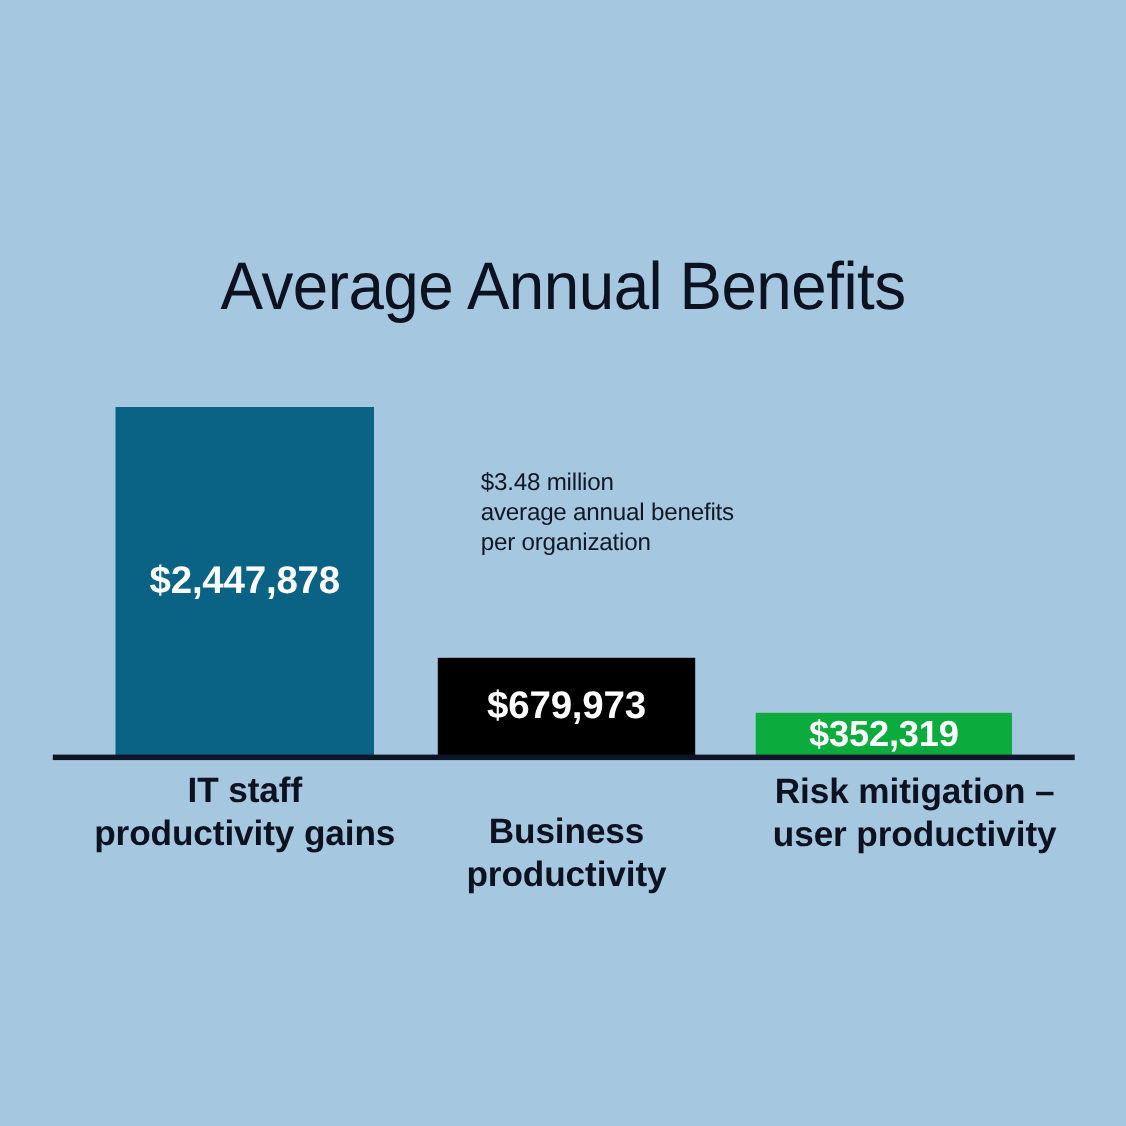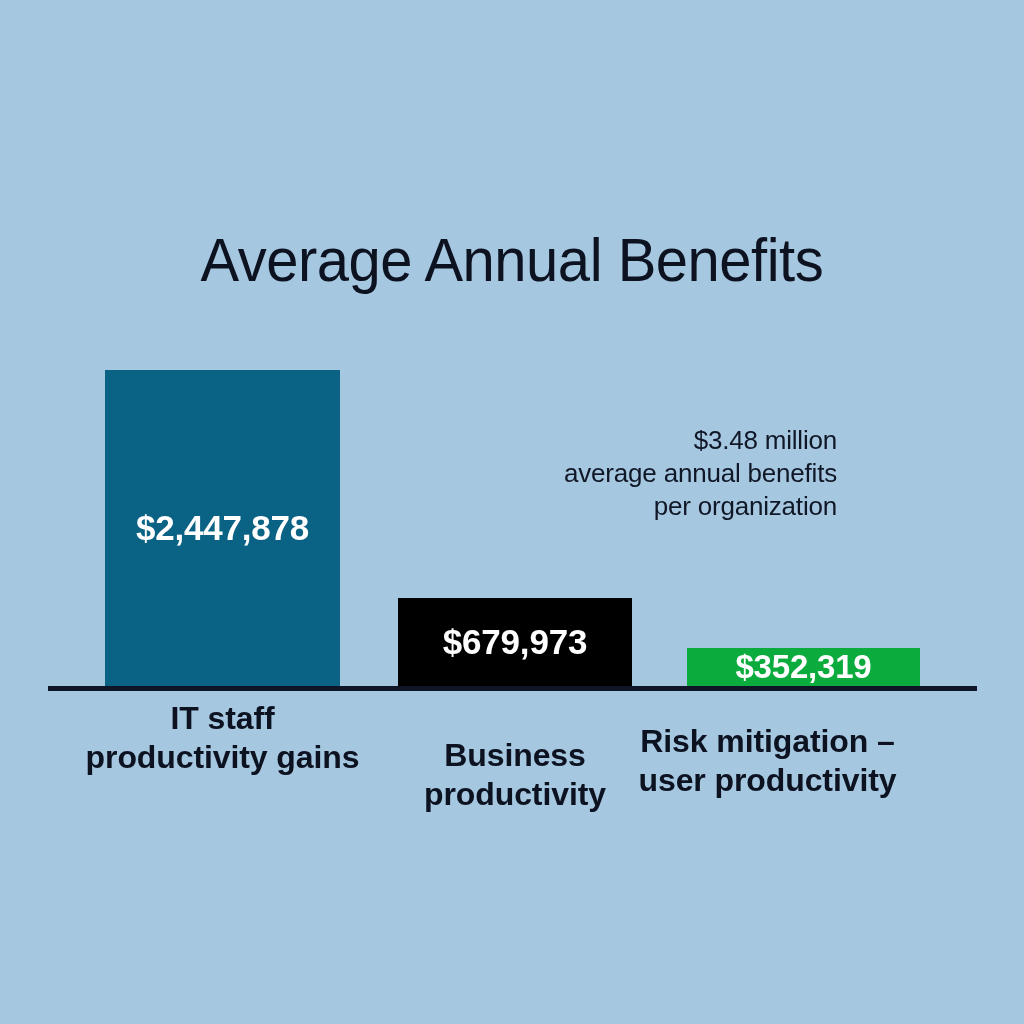--- a/index.html
+++ b/index.html
@@ -102,33 +102,33 @@
     text-align: center;
     font-family: "Liberation Sans", sans-serif;
     font-size: 32px;
     font-weight: 700;
     color: #0c1220;
     line-height: 1.22;
     letter-spacing: -0.1px;
   }
   #cat-label-0 { left:  75px; top: 699px; width: 295px; }
   #cat-label-1 { left: 380px; top: 736px; width: 270px; }
-  #cat-label-2 { left: 636px; top: 700px; width: 263px; margin-top: 22px; }
+  #cat-label-2 { left: 700px; top: 700px; width: 263px; }
 
   .cat-line { display: block; }
 
   
   #annotation {
     position: absolute;
     left: 437px;
     top: 424px;
     width: 400px;
-    text-align: right;
+    text-align: left;
     font-family: "Liberation Sans", sans-serif;
-    font-size: 26px;
+    font-size: 22px;
     font-weight: 400;
     color: #101726;
     line-height: 1.26;
     letter-spacing: -0.2px;
   }
   .ann-line { display: block; white-space: nowrap; }
 </style>
 </head>
 <body style="background: rgb(166, 199, 224);">
 

